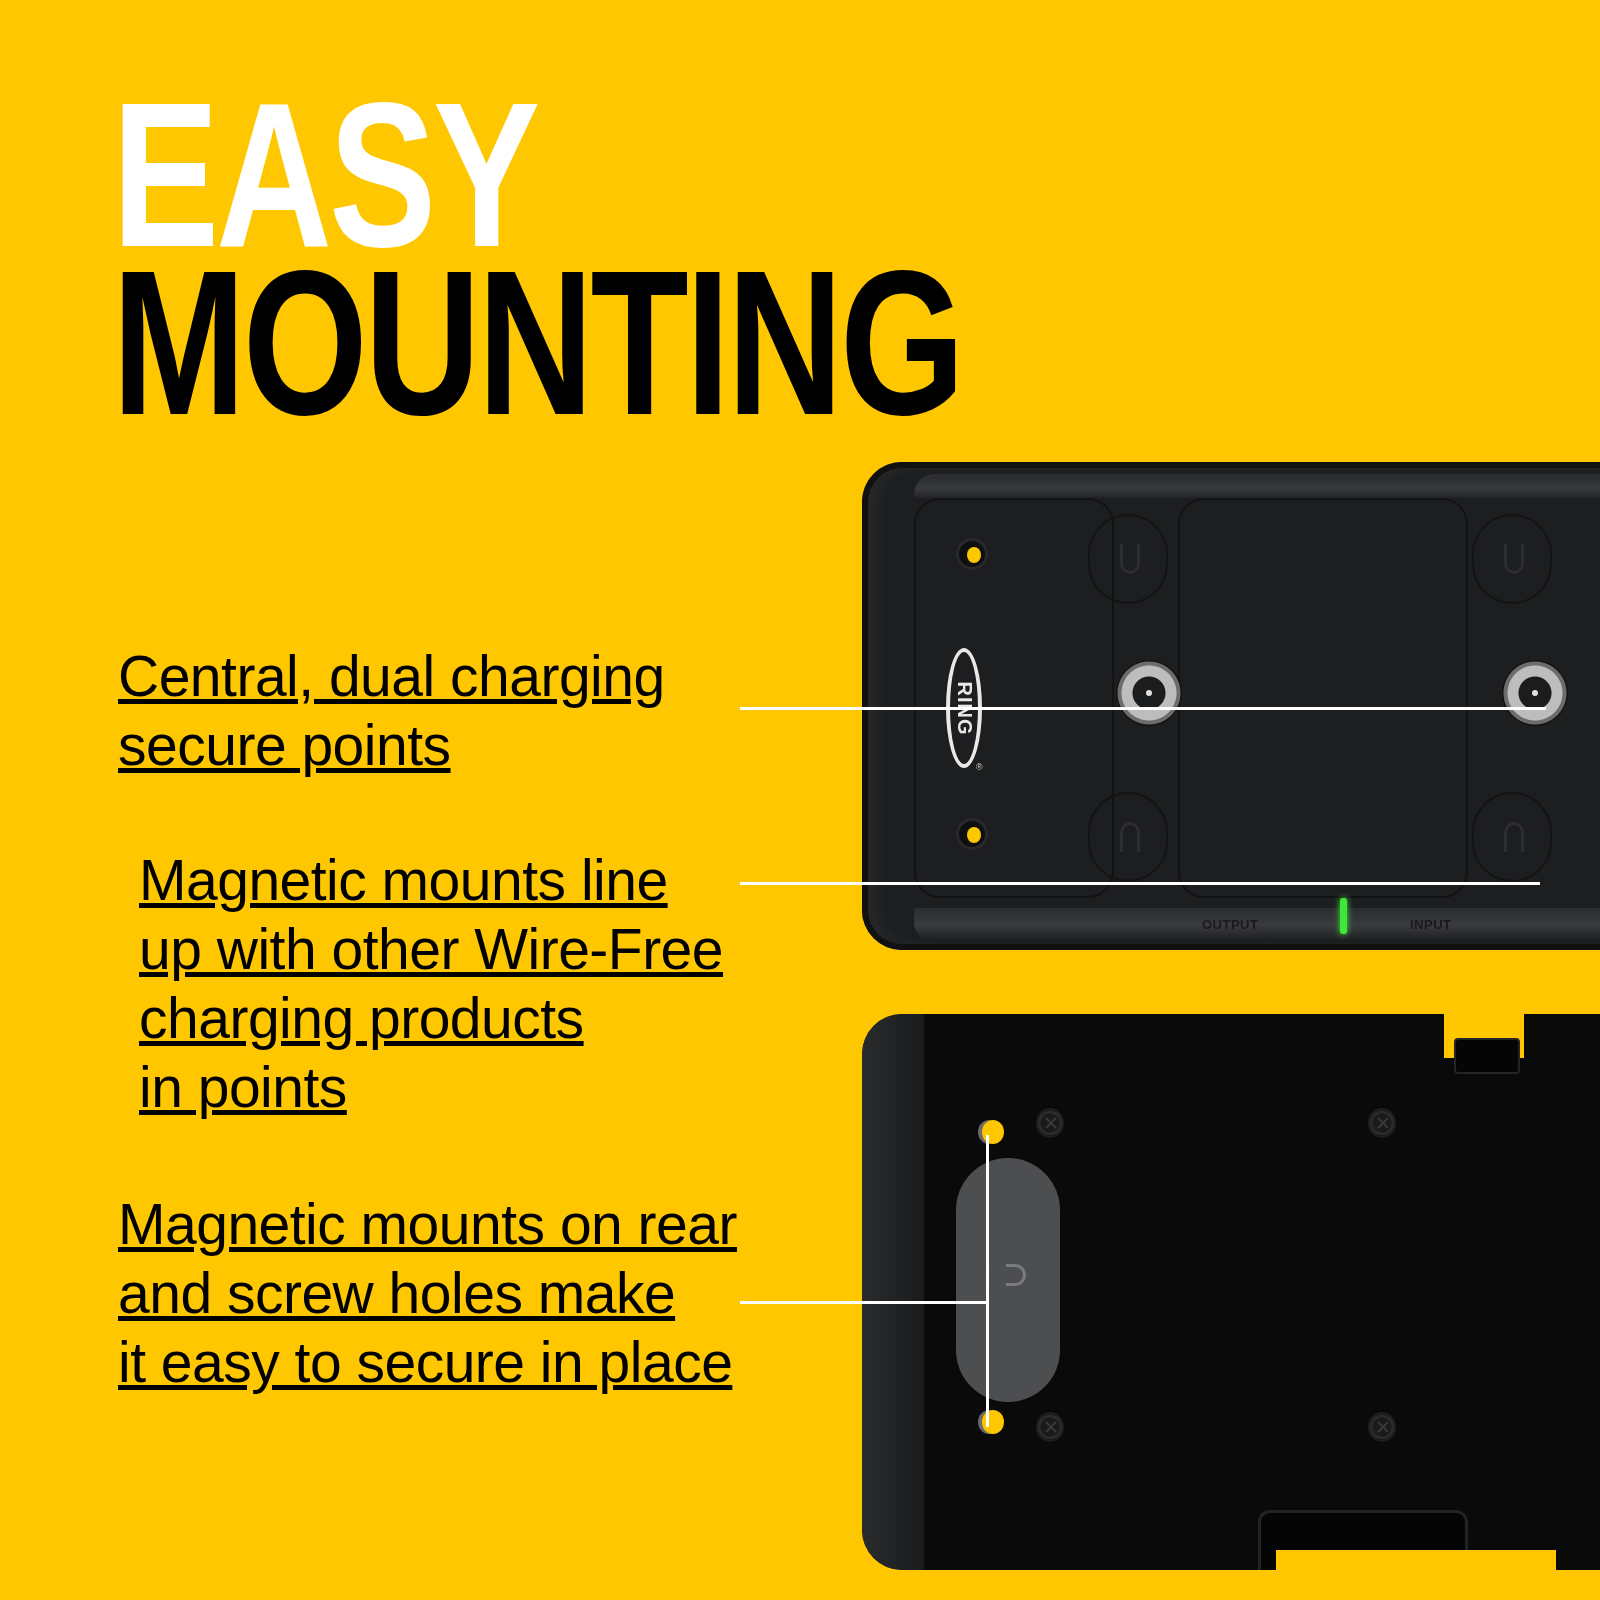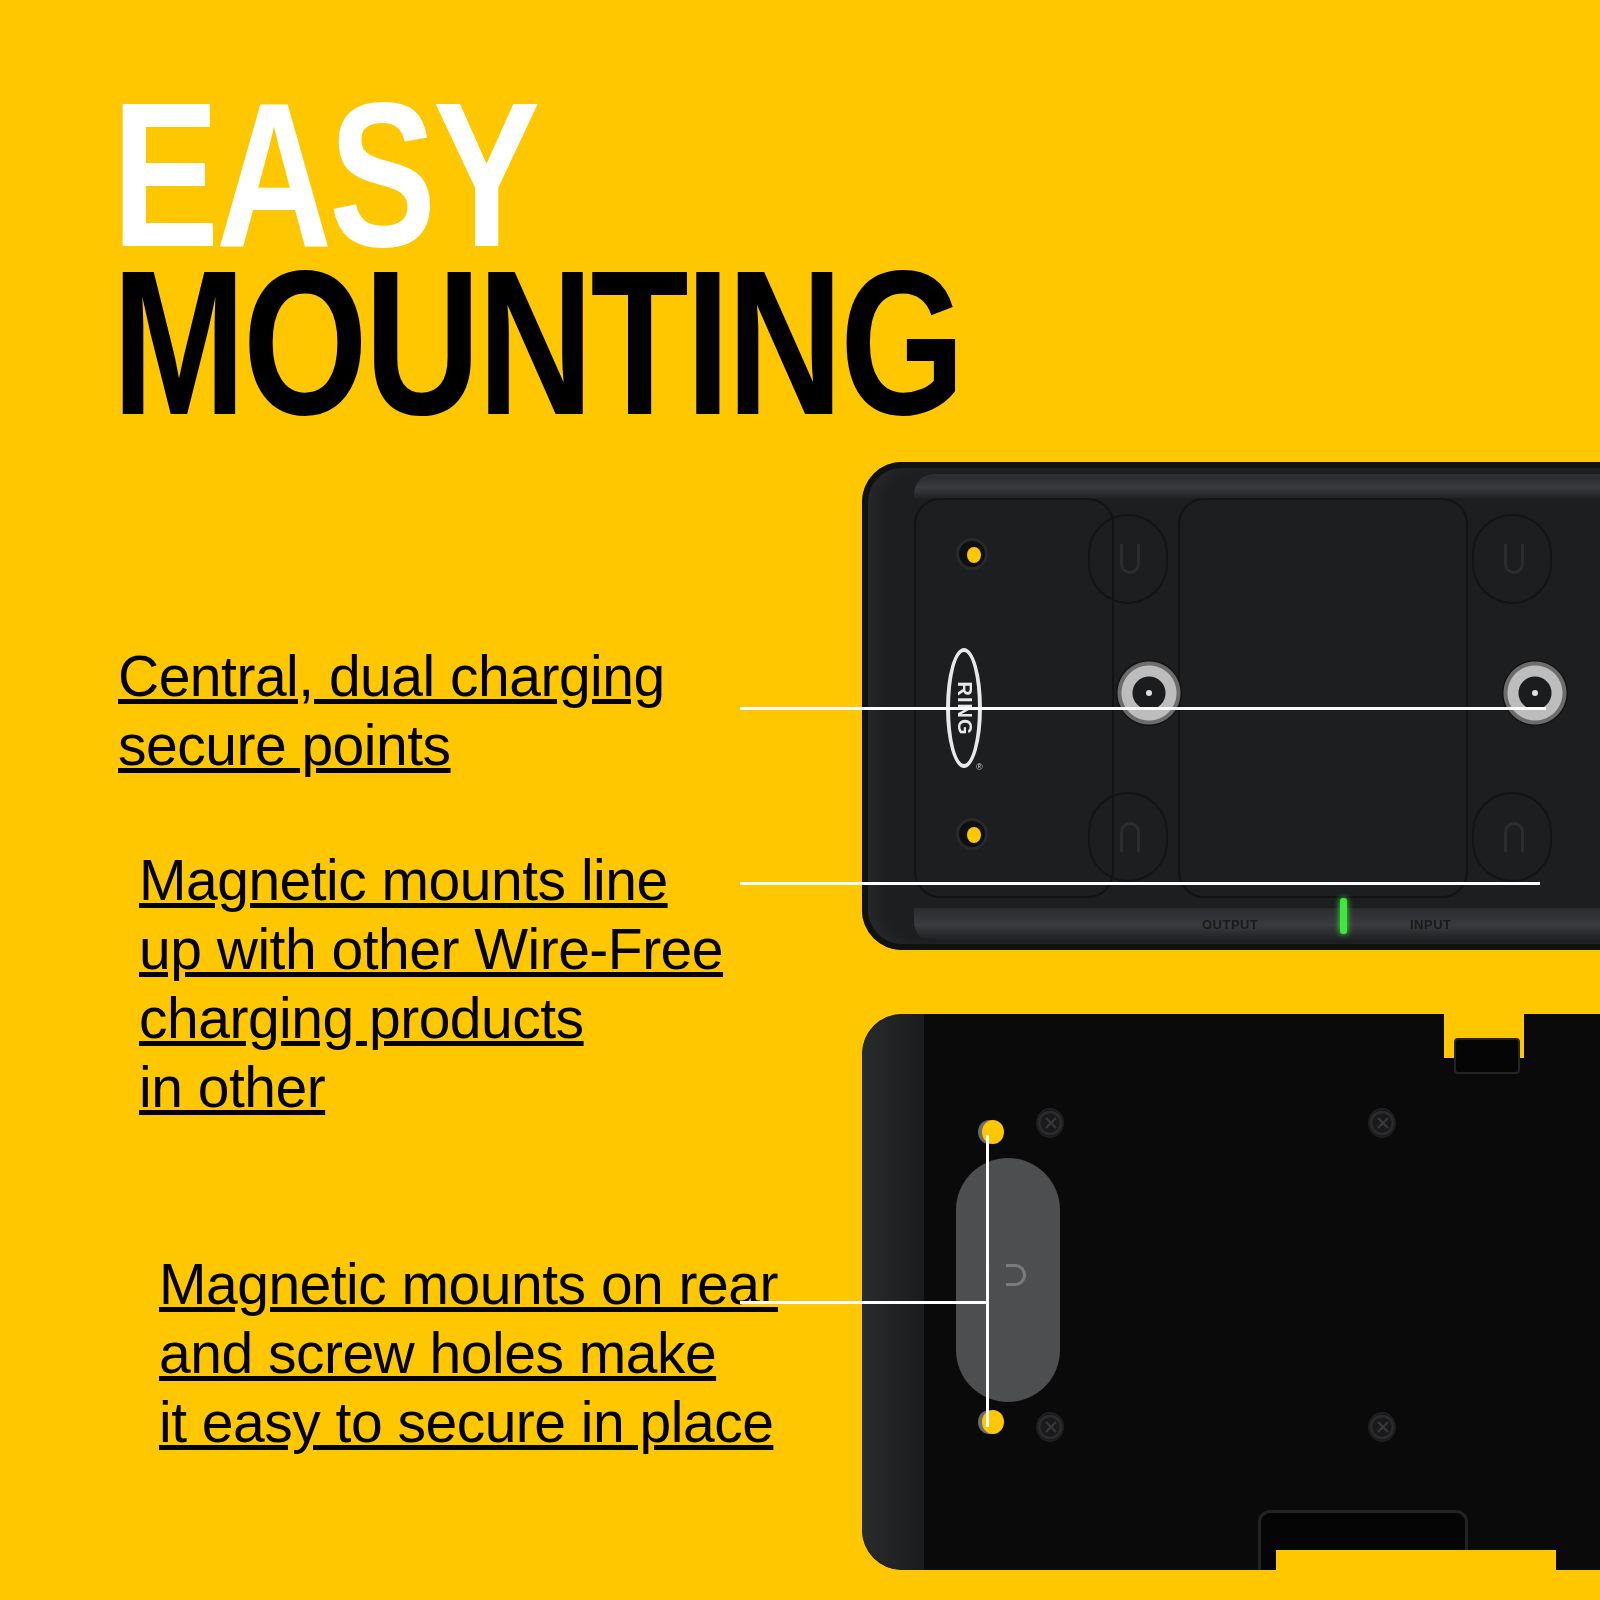--- a/index.html
+++ b/index.html
@@ -35,21 +35,21 @@
       left: 118px;
       color: #000000;
       font-size: 57px;
       line-height: 69px;
       letter-spacing: -0.5px;
       text-decoration: underline;
     }
     .callout span { display: block; white-space: nowrap; }
     .callout-1 { top: 642px; }
     .callout-2 { top: 846px; margin-left: 21px; }
-    .callout-3 { top: 1250px; margin-left: 41px; }
+    .callout-3 { top: 1190px; }
 
     .leader {
       position: absolute;
       background: #ffffff;
       z-index: 5;
     }
 
     
     .device-top {
       position: absolute;
@@ -270,21 +270,21 @@
 
 <div class="callout callout-1">
   <span>Central, dual charging</span>
   <span>secure points</span>
 </div>
 
 <div class="callout callout-2">
   <span>Magnetic mounts line</span>
   <span>up with other Wire-Free</span>
   <span>charging products</span>
-  <span>in other</span>
+  <span>in points</span>
 </div>
 
 <div class="callout callout-3">
   <span>Magnetic mounts on rear</span>
   <span>and screw holes make</span>
   <span>it easy to secure in place</span>
 </div>
 
 <div class="device-top">
   <div class="rim"></div>

